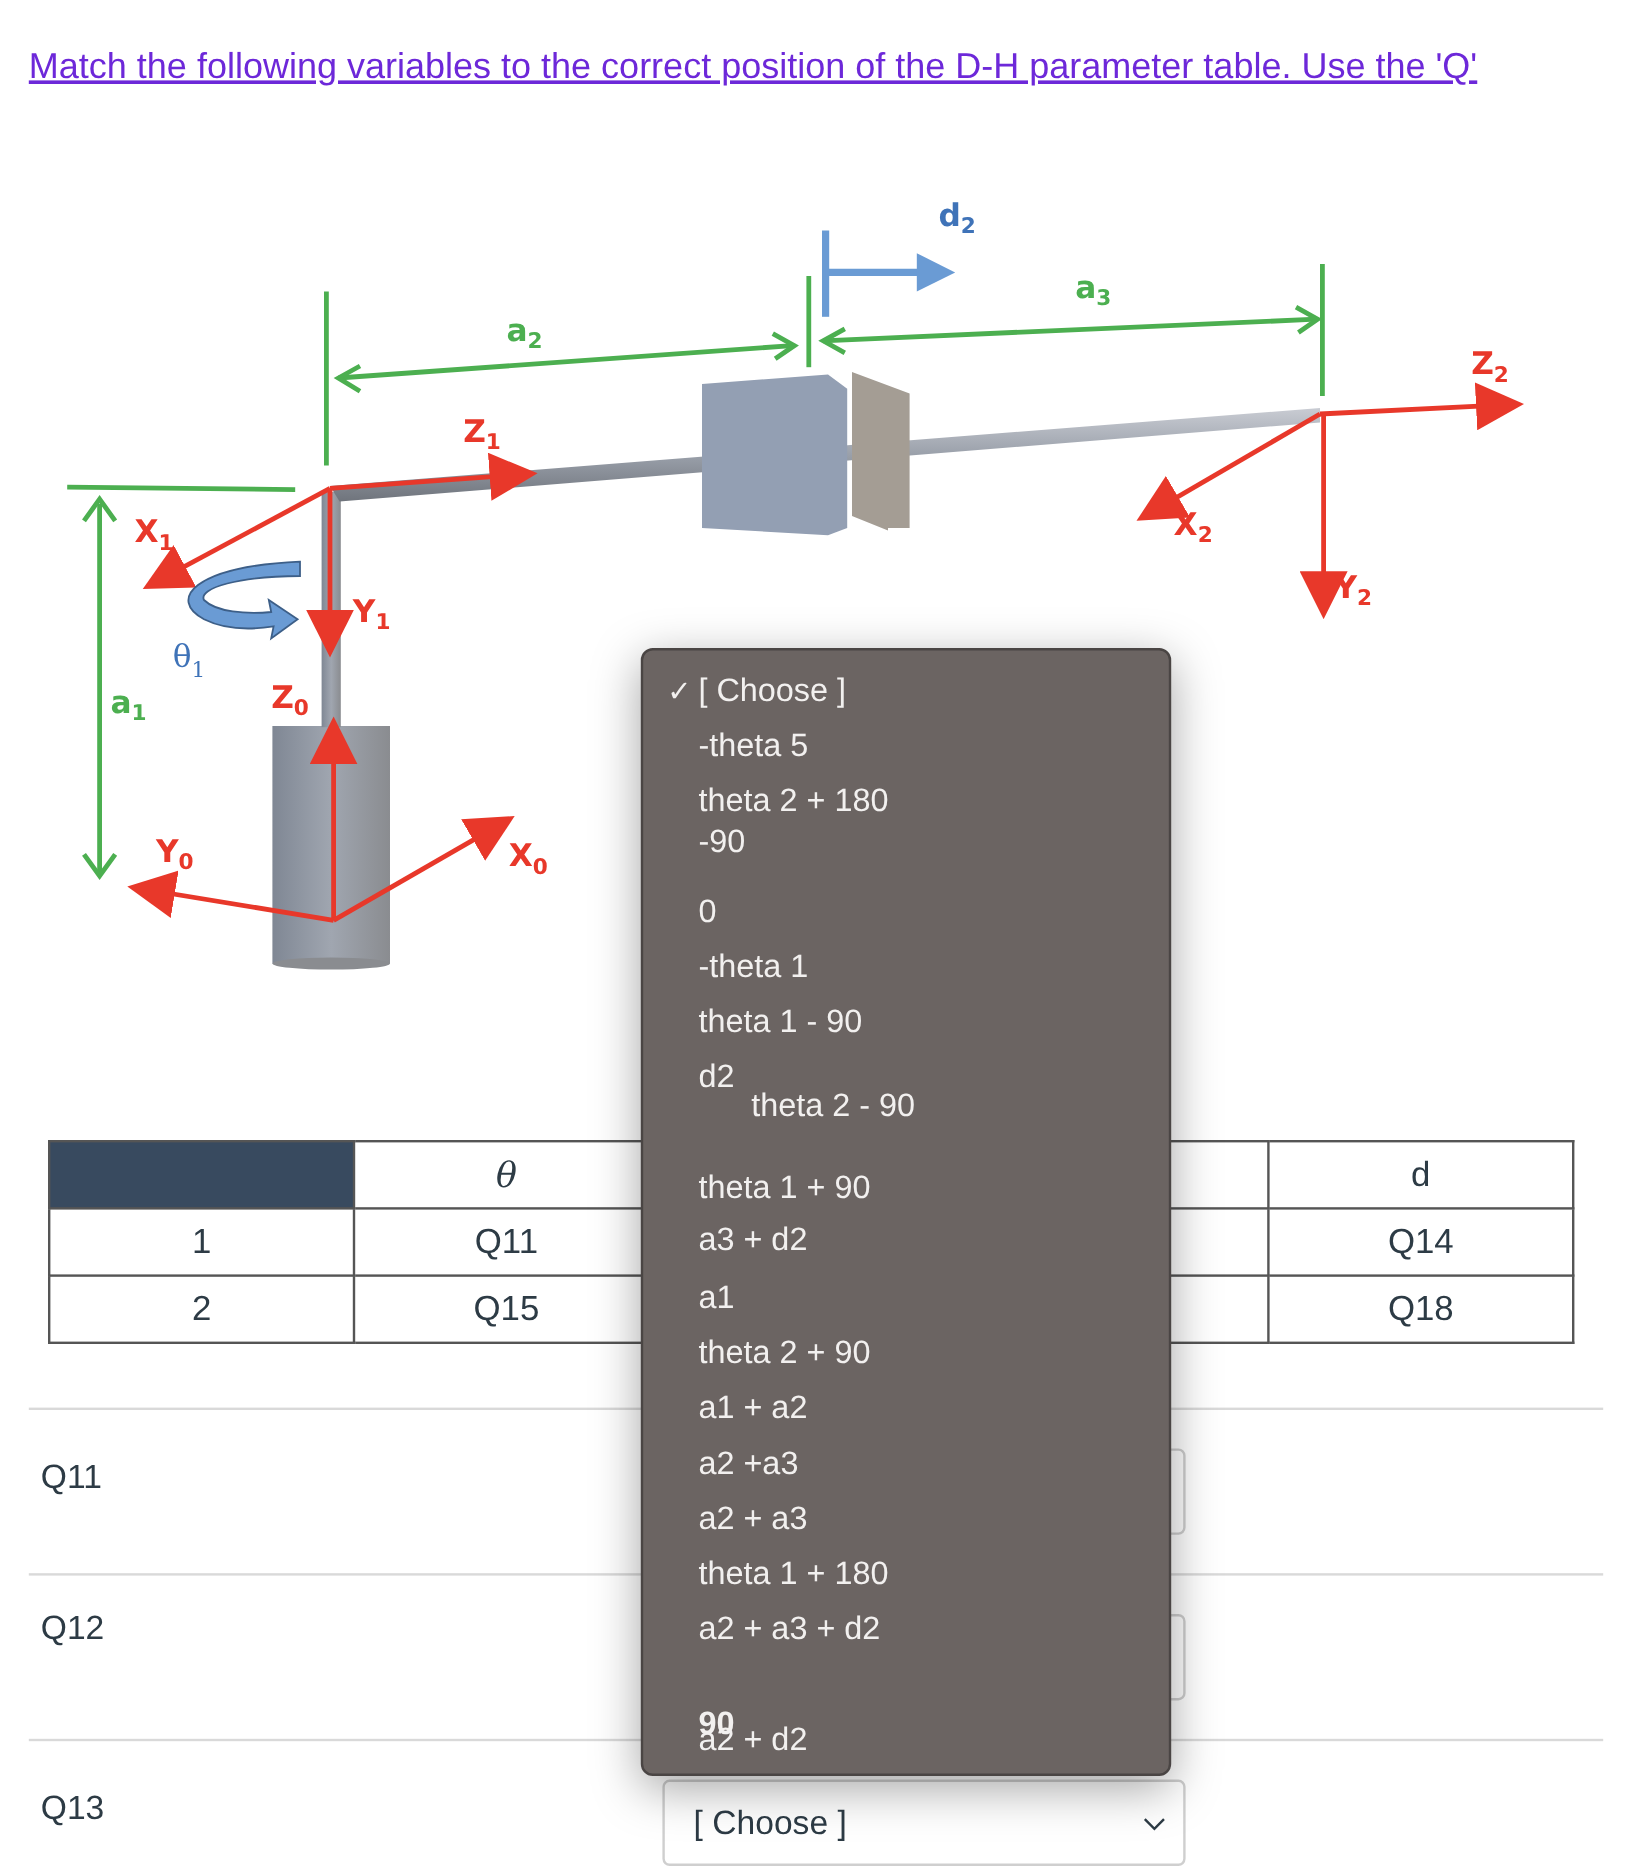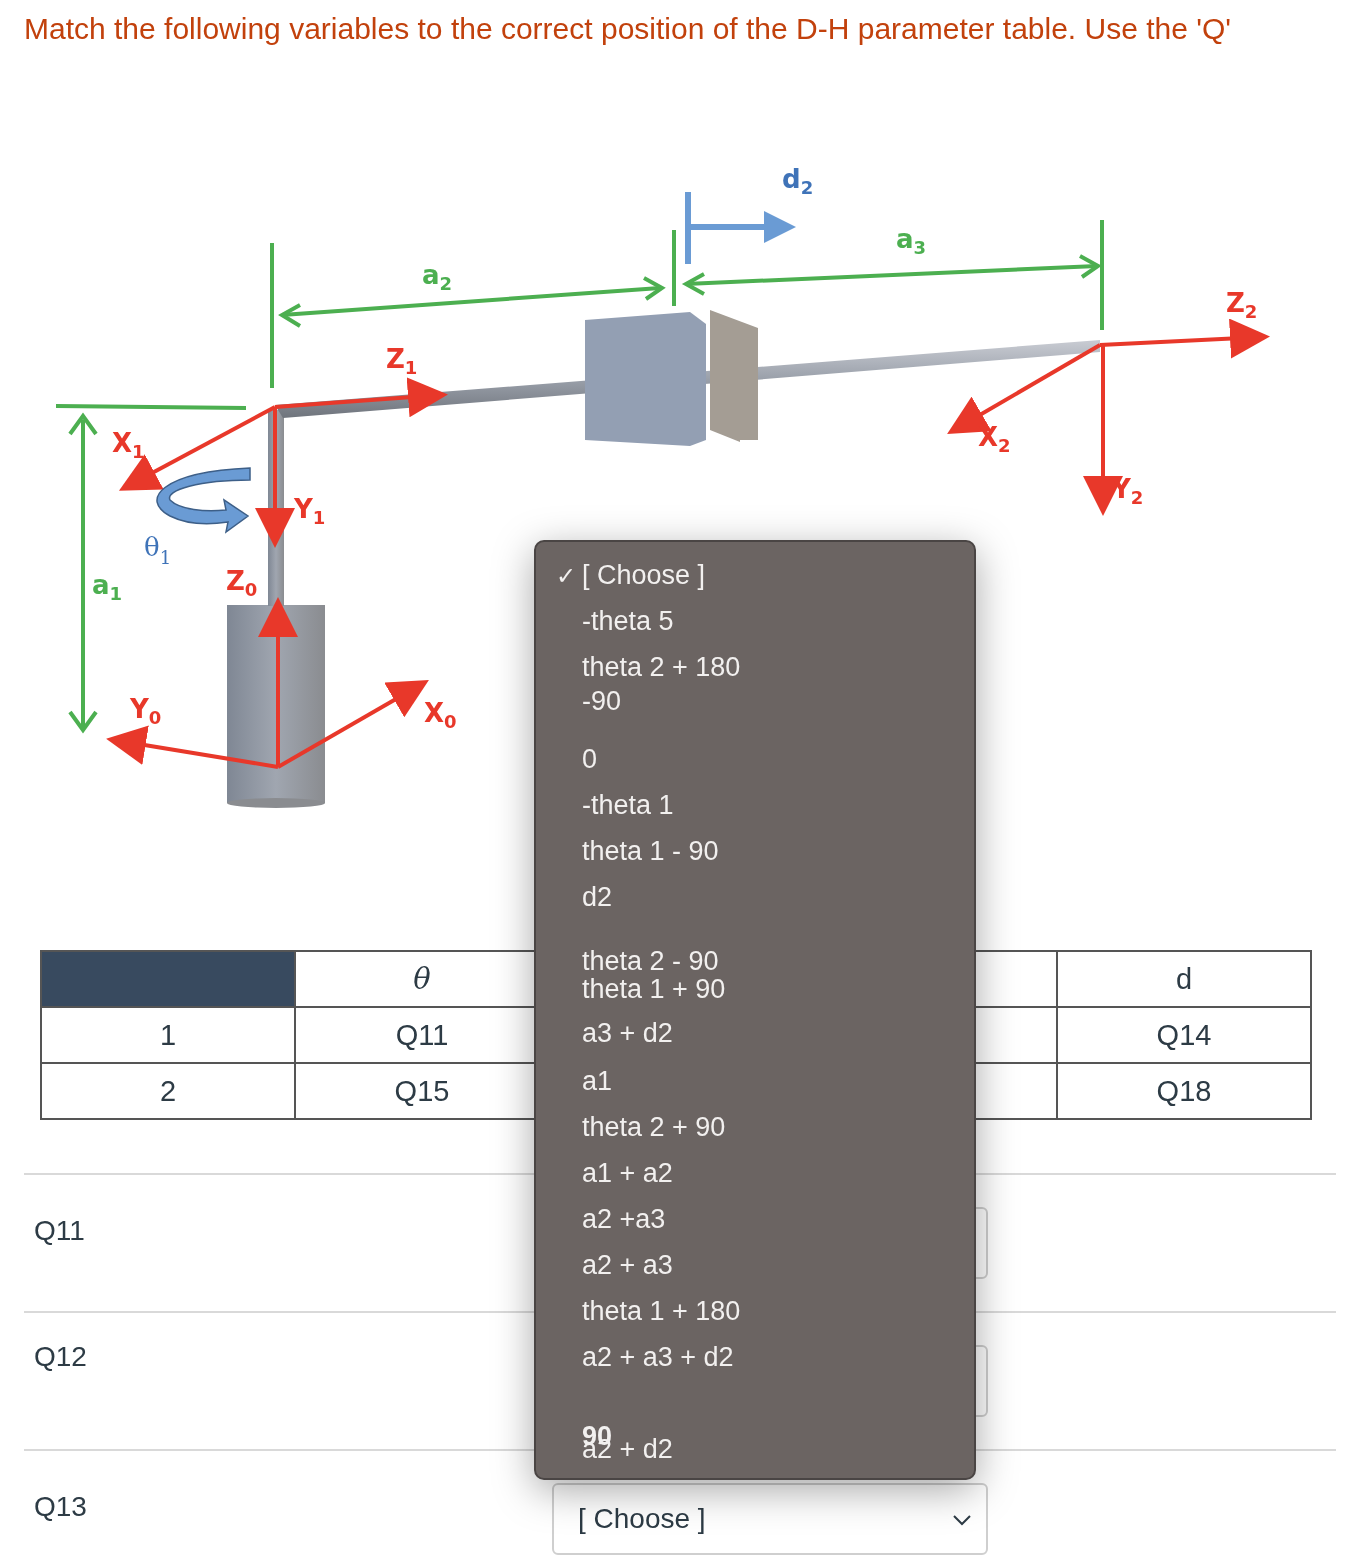--- a/index.html
+++ b/index.html
@@ -1,18 +1,18 @@
 <!DOCTYPE html>
 <html><head>
 <meta charset="utf-8">
 <style>
   html, body { margin: 0; padding: 0; background: #ffffff; }
   body { width: 1372px; height: 1556px; position: relative; overflow: hidden;
          font-family: "Liberation Sans", "DejaVu Sans", sans-serif; color: #2d3b45; }
-  .prompt { position: absolute; left: 24px; top: 5px; width: 1320px; font-size: 30px; line-height: 47px; color: #c2410c; }
+  .prompt { position: absolute; left: 24px; top: 32px; width: 1320px; font-size: 30px; line-height: 47px; color: #6d28d9; text-decoration: underline; }
   .diagram { position: absolute; left: 0; top: 150px; width: 1372px; height: 700px; }
   .dh-table { position: absolute; left: 40px; top: 950px; border-collapse: collapse; }
   .dh-table td { border: 2px solid #555; width: 252px; height: 54px; text-align: center; font-size: 29px; color: #2d3b45; padding: 0; }
   .dh-table td.hdr-dark { background: #384a5f; }
   .dh-table td.theta { font-family: "DejaVu Serif", serif; font-style: italic; }
   .q-row { position: absolute; left: 24px; width: 1312px; border-top: 2px solid #d9d9d9; height: 136px; }
   .q-label { position: absolute; left: 10px; font-size: 28px; color: #2d3b45; }
   .q-select { position: absolute; left: 528px; width: 436px; height: 72px; border: 2px solid #cfcfcf; border-radius: 6px; background: #fff; box-sizing: border-box; }
   .q-select .val { position: absolute; left: 24px; top: 18px; font-size: 28px; color: #2d3b45; }
   .q-select .chev { position: absolute; right: 12px; top: 22px; width: 24px; height: 24px; }
@@ -171,21 +171,21 @@
 <div class="popup">
   <span class="check" style="top:20px;">✓</span>
   <div class="opt" style="top:18px;">[ Choose ]</div>
   <div class="opt" style="top:64px;">-theta 5</div>
   <div class="opt" style="top:110px;">theta 2 + 180</div>
   <div class="opt" style="top:144px;">-90</div>
   <div class="opt" style="top:202px;">0</div>
   <div class="opt" style="top:248px;">-theta 1</div>
   <div class="opt" style="top:294px;">theta 1 - 90</div>
   <div class="opt" style="top:340px;">d2</div>
-  <div class="opt" style="top:404px;">theta 2 - 90</div>
+  <div class="opt" style="top:364px;margin-left:44px;">theta 2 - 90</div>
   <div class="opt" style="top:432px;">theta 1 + 90</div>
   <div class="opt" style="top:476px;">a3 + d2</div>
   <div class="opt" style="top:524px;">a1</div>
   <div class="opt" style="top:570px;">theta 2 + 90</div>
   <div class="opt" style="top:616px;">a1 + a2</div>
   <div class="opt" style="top:662px;">a2 +a3</div>
   <div class="opt" style="top:708px;">a2 + a3</div>
   <div class="opt" style="top:754px;">theta 1 + 180</div>
   <div class="opt" style="top:800px;">a2 + a3 + d2</div>
   <div class="opt" style="top:879px;font-weight:bold;">90</div>

